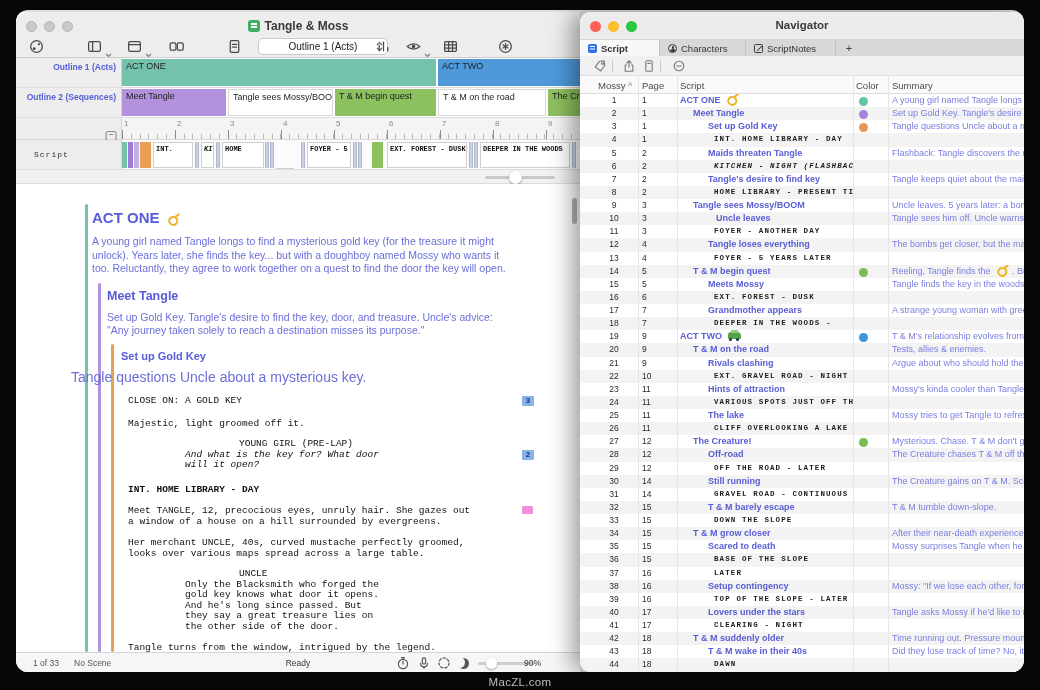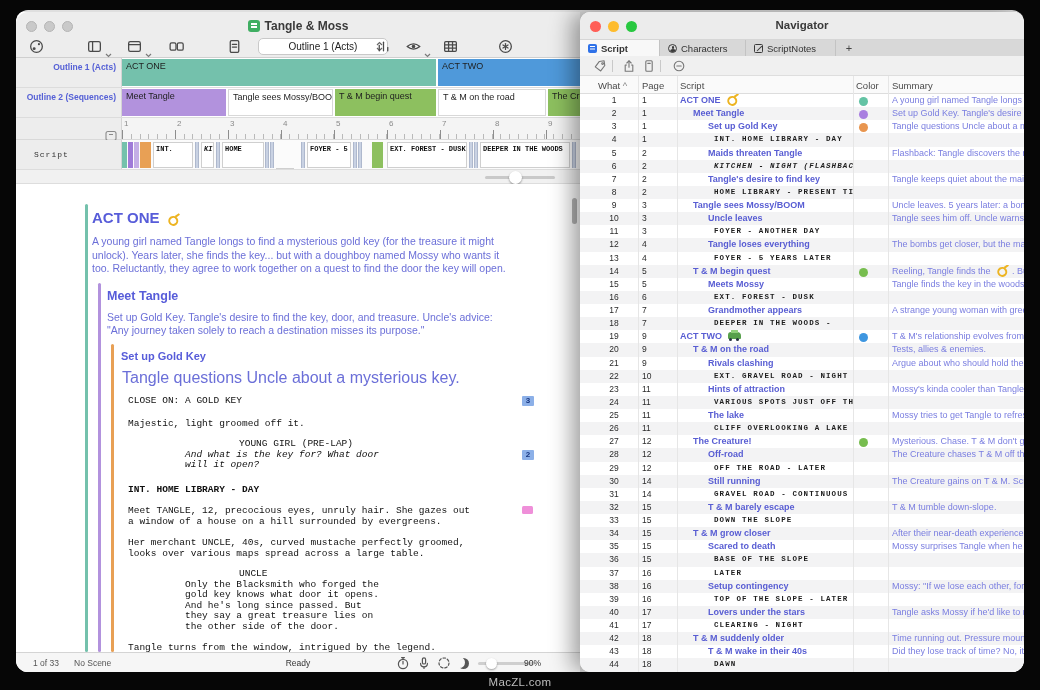--- a/index.html
+++ b/index.html
@@ -64,21 +64,21 @@
 .gline{position:absolute;width:3px;bottom:0;border-radius:2px}
 .gline.teal{left:69px;top:20px;background:#74c1ac}
 .gline.purple{left:82px;top:99px;background:#b292dd}
 .gline.orange{left:95px;top:160px;background:#e8a055}
 .blk{position:relative;white-space:pre-line}
 .b-h1{margin:0 0 0 76px;font-size:15px;line-height:19px;font-weight:bold;color:#575cd9}
 .b-p1{margin:8px 0 0 76px;font-size:10.5px;line-height:13.5px;color:#6b6fd8;width:448px}
 .b-h2{margin:12px 0 0 91px;font-size:12.5px;line-height:16px;font-weight:bold;color:#575cd9}
 .b-p2{margin:7px 0 0 91px;font-size:10.5px;line-height:13.5px;color:#6b6fd8;width:440px}
 .b-h3{margin:11px 0 0 105px;font-size:11px;line-height:15px;font-weight:bold;color:#575cd9}
-.b-p3{margin:7px 0 0 106px;font-size:16px;line-height:13.5px;color:#6b6fd8}
+.b-p3{margin:7px 0 0 55px;font-size:14px;line-height:13.5px;color:#6b6fd8}
 .mono{font-family:"Liberation Mono","DejaVu Sans Mono",monospace;font-size:9.5px;line-height:10.5px;color:#111}
 .b-mono{margin:12px 0 0 112px}
 .b-scene{margin:14px 0 0 112px;font-weight:bold}
 .b-act{margin:11px 0 0 112px}
 .b-char{margin:10px 0 0 223px}
 .b-dlg{margin:0 12px 0 169px}
 .b-dlgi{margin:0 0 0 169px;font-style:italic}
 .pagebadge{position:absolute;top:0;width:12px;height:10px;background:#8cb0e8;color:#16347e;font:bold 8px/10px "Liberation Sans",sans-serif;text-align:center;border-radius:1px}
 .flagbadge{position:absolute;top:0;width:11px;height:8px;background:#ef8fd9;border-radius:1.5px}
 .em-key{display:inline-block;width:14px;height:9px;position:relative;transform:rotate(-36deg);margin:0 2px 0 3px}
@@ -389,21 +389,21 @@
             <line x1="5.8" y1="4.4" x2="8.2" y2="4.4"></line>
           </svg></span>
       <span class="ndiv" style="left:80px"></span>
       <span class="nti" style="left:92px"><svg viewBox="0 0 14 14">
             <circle cx="7" cy="7" r="4.8"></circle>
             <line x1="4.8" y1="7" x2="9.2" y2="7"></line>
           </svg></span>
     </div>
 
     <div class="nav-header">
-      <span class="nh" style="left:18px"><span>What</span> <span style="color:#888">^</span></span>
+      <span class="nh" style="left:18px"><span>Mossy</span> <span style="color:#888">^</span></span>
       <span class="nh" style="left:62px">Page</span>
       <span class="nh" style="left:100px">Script</span>
       <span class="nh" style="left:276px">Color</span>
       <span class="nh" style="left:312px">Summary</span>
     </div>
 
     <div class="nav-table" id="nav-table">
         <div class="nrow" style="height: 13.14px;">
           <span class="nc nc-order">1</span>
           <span class="nc nc-page">1</span>
@@ -454,21 +454,21 @@
         </div>
         <div class="nrow" style="height: 13.14px;">
           <span class="nc nc-order">9</span>
           <span class="nc nc-page">3</span>
           <span class="nc nc-script nk-l2" style="left: 113px; right: 171px;">Tangle sees Mossy/BOOM</span>
           <span class="nc nc-sum">Uncle leaves. 5 years later: a bomb ta</span>
         </div>
         <div class="nrow alt" style="height: 13.14px;">
           <span class="nc nc-order">10</span>
           <span class="nc nc-page">3</span>
-          <span class="nc nc-script nk-l3" style="left: 128px; right: 171px;">Uncle leaves</span>
+          <span class="nc nc-script nk-l3" style="left: 136px; right: 171px;">Uncle leaves</span>
           <span class="nc nc-sum">Tangle sees him off. Uncle warns her</span>
         </div>
         <div class="nrow" style="height: 13.14px;">
           <span class="nc nc-order">11</span>
           <span class="nc nc-page">3</span>
           <span class="nc nc-script nk-sc" style="left: 134px; right: 171px;">FOYER - ANOTHER DAY</span>
         </div>
         <div class="nrow alt" style="height: 13.14px;">
           <span class="nc nc-order">12</span>
           <span class="nc nc-page">4</span>

